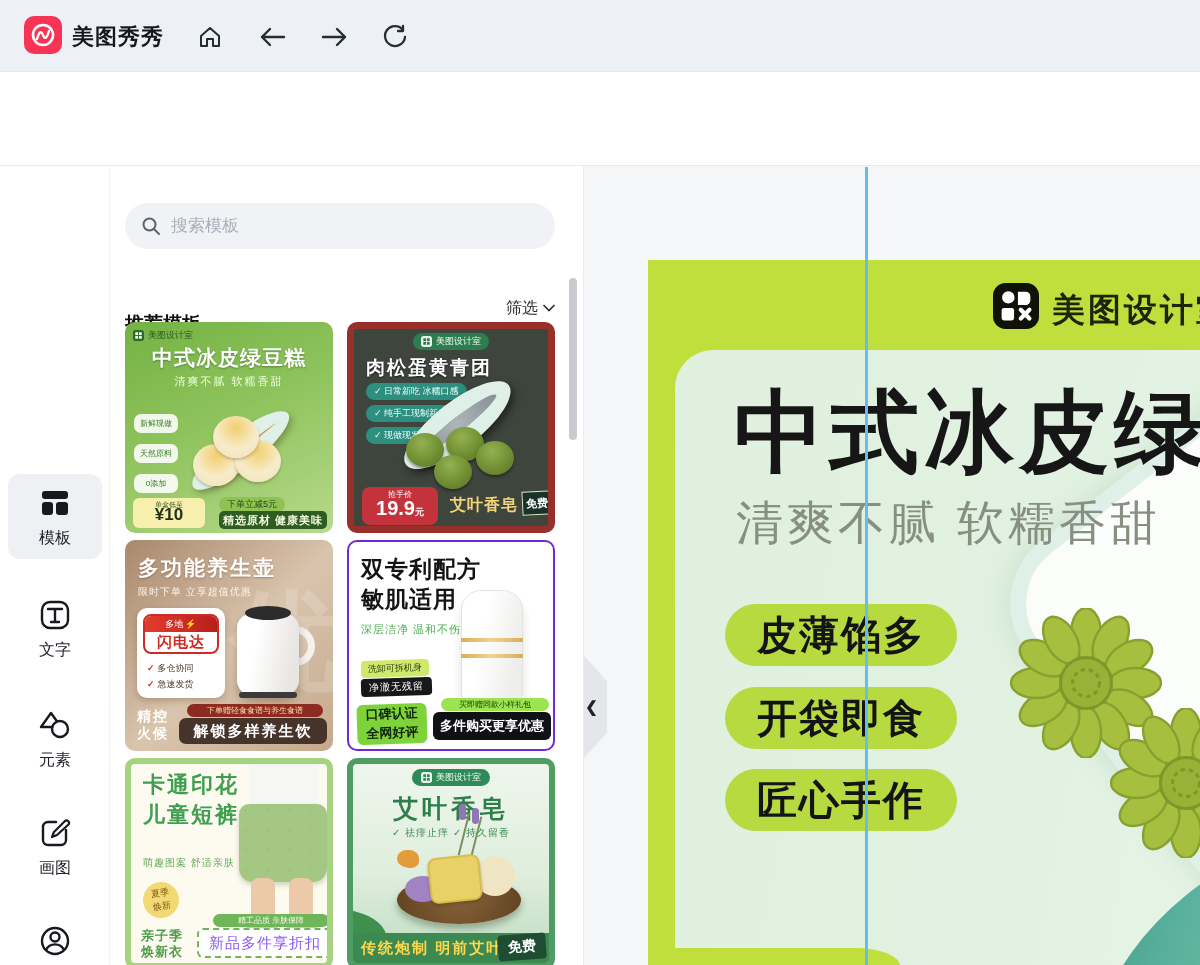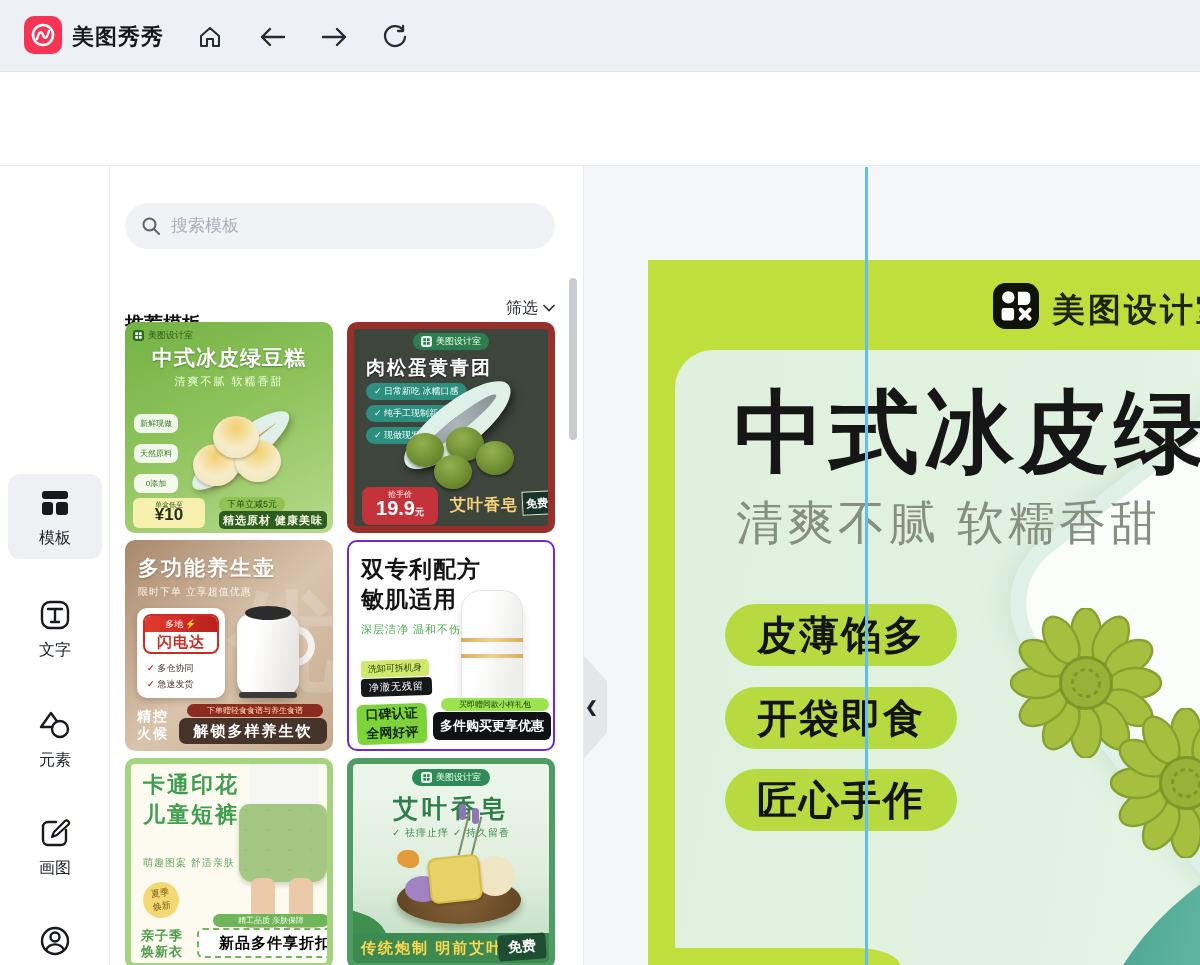--- a/index.html
+++ b/index.html
@@ -115,21 +115,21 @@
   .c5 .st { position:absolute; left:12px; top:92px; font-size:10px; color:#64ab5c; letter-spacing:1px; }
   .c5 .bdg { position:absolute; left:12px; top:118px; width:36px; height:36px; background:#f3d974; border-radius:50%; font-size:9px; color:#7c5816; text-align:center; line-height:13px; padding-top:5px; transform:rotate(-8deg); }
   .c5 .tee { position:absolute; left:118px; top:0px; width:70px; height:46px; background:#f6f6f4; border-radius:0 0 10px 10px; }
   .c5 .shorts { position:absolute; left:108px; top:40px; width:88px; height:78px; background:radial-gradient(circle at 30% 30%, #9cc178 6%, transparent 7%) 0 0/22px 20px, #a5c784; border-radius:10px 10px 14px 14px; box-shadow:0 3px 5px rgba(80,100,50,.25); }
   .c5 .leg { position:absolute; width:24px; height:50px; background:#ecc9a8; border-radius:8px; }
   .l1{left:120px; top:114px;} .l2{left:158px; top:114px;}
   .c5 .shoe { position:absolute; width:34px; height:16px; background:#d9c3a0; border-radius:8px; }
   .h1{left:114px; top:160px;} .h2{left:154px; top:160px;}
   .c5 .left-lbl { position:absolute; left:10px; top:164px; font-size:13px; font-weight:bold; color:#4f9d4a; line-height:16px; letter-spacing:1px; }
   .c5 .ribbon { position:absolute; left:82px; top:150px; width:116px; height:13px; background:#6fb55a; border-radius:7px; color:#f4ffe8; font-size:8px; text-align:center; line-height:13px; }
-  .c5 .banner { position:absolute; left:66px; top:164px; width:136px; height:30px; background:#fff; border:2px dashed #6fb55a; border-radius:6px; color:#000000; font-size:15px; font-weight:bold; text-align:right; line-height:26px; letter-spacing:1px; }
+  .c5 .banner { position:absolute; left:66px; top:164px; width:136px; height:30px; background:#fff; border:2px dashed #6fb55a; border-radius:6px; color:#8b5cf6; font-size:15px; font-weight:normal; text-align:center; line-height:26px; letter-spacing:1px; }
 
   
   .c6 { background:linear-gradient(180deg,#eef6ec 0%,#dfeedd 55%,#bddcc0 100%); border:6px solid #4f9d63; }
   .c6 .logo-pill { position:absolute; left:50%; transform:translateX(-50%); top:5px; background:#2e8b57; border-radius:10px; padding:2px 9px; display:flex; align-items:center; gap:4px; font-size:9px; color:#eafbe8; }
   .c6 .t { position:absolute; left:0; top:28px; width:100%; text-align:center; font-size:25px; font-weight:bold; color:#2e7d4a; letter-spacing:4px; }
   .c6 .st { position:absolute; left:0; top:62px; width:100%; text-align:center; font-size:10px; color:#3c8a52; letter-spacing:1px; }
   .c6 .bowl { position:absolute; left:44px; top:112px; width:124px; height:48px; background:radial-gradient(circle at 50% 30%,#8a653c,#5d411f); border-radius:50%; box-shadow:0 5px 7px rgba(40,60,30,.35); }
   .c6 .soap-y { position:absolute; left:76px; top:92px; width:52px; height:46px; background:#e8d267; border:2px solid #d9bd4b; border-radius:8px; transform:rotate(-6deg); box-shadow:0 2px 3px rgba(60,50,10,.3); }
   .c6 .soap-p { position:absolute; left:52px; top:112px; width:36px; height:26px; background:#a183c4; border-radius:50%; }
   .c6 .soap-c { position:absolute; left:122px; top:92px; width:40px; height:40px; background:#efe4c3; border-radius:50%; }

